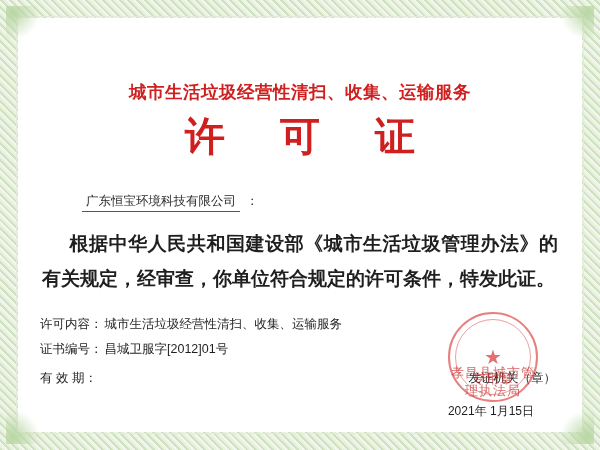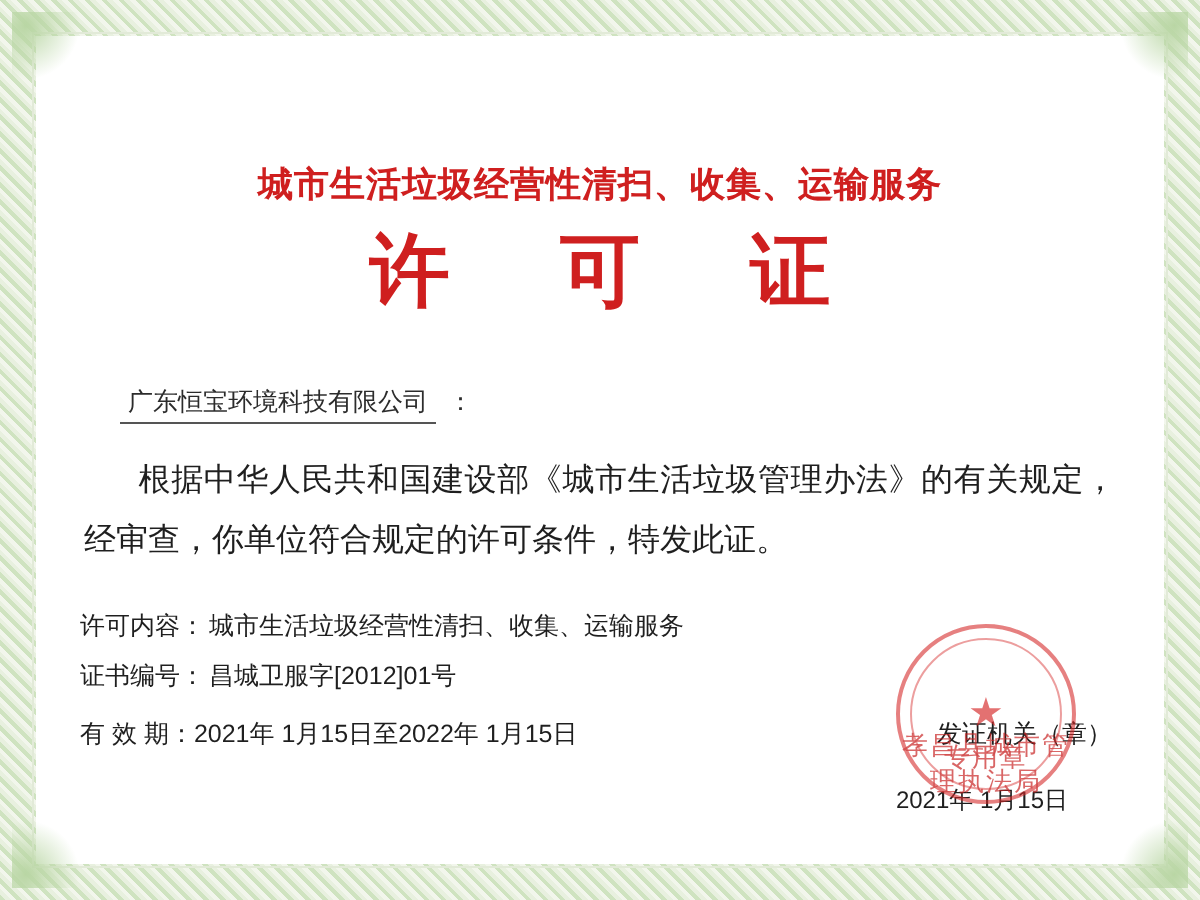--- a/index.html
+++ b/index.html
@@ -88,33 +88,35 @@
     margin-top: 34px;
     font-size: 12.5px;
     color: #2c2c2c;
     padding-left: 22px;
   }
   .recipient-name {
     border-bottom: 1px solid #555;
     padding: 0 4px 1px 4px;
     display: inline-block;
     min-width: 150px;
+    margin-left: 22px;
   }
   .recipient-colon {
     display: inline-block;
     padding-left: 6px;
   }
 
   .body-text {
     margin-top: 14px;
-    font-size: 16px;
+    font-size: 19px;
     color: #1f1f1f;
     line-height: 1.85;
     text-align: justify;
     padding: 0 4px;
+    font-weight: bold;
   }
   .body-text .indent {
     display: inline-block;
     width: 27px;
   }
 
   .fields {
     margin-top: 16px;
     font-size: 12.5px;
     color: #1f1f1f;
@@ -235,21 +237,20 @@
       <div class="field-row">
       </div>
 
       <div class="field-row">
         <span class="field-label">证书编号：</span>
         <span class="field-value">昌城卫服字[2012]01号</span>
       </div>
 
       <div class="validity-row">
         <span class="validity-left">有 效 期：</span>
-        <span class="validity-left">2021年 1月15日至2022年 1月15日</span>
         <span class="issuer">
           <span>发证机关</span><span>（章）</span>
         </span>
       </div>
 
       <div class="date-row">2021年 1月15日</div>
 
     </div>
 
   </div>

